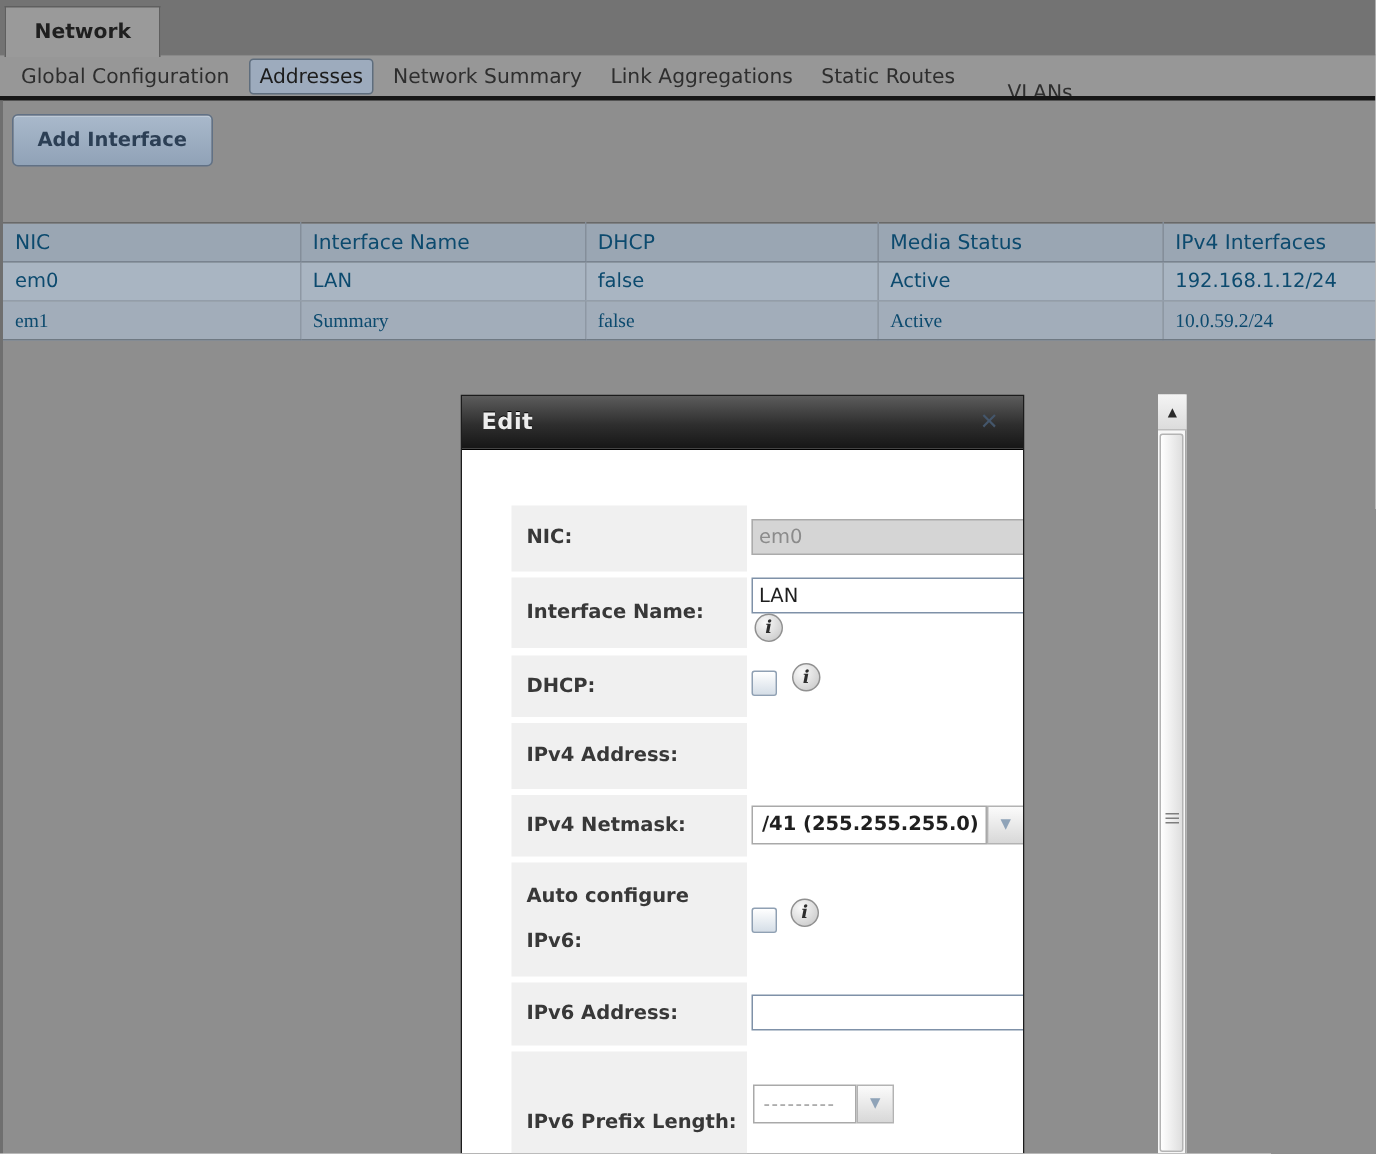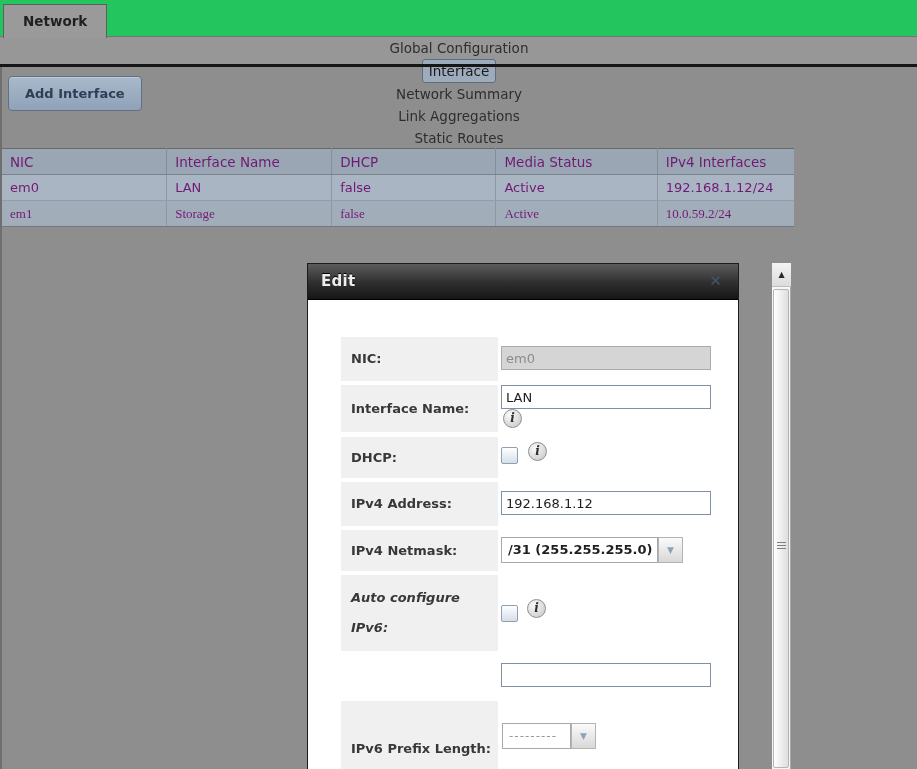--- a/index.html
+++ b/index.html
@@ -2,53 +2,53 @@
 <html><head>
 <meta charset="utf-8">
 <style>
   * { margin:0; padding:0; box-sizing:border-box; }
   html,body { width:917px; height:769px; }
   body { font-family:"DejaVu Sans", sans-serif; font-size:13px; }
 
   .screen { position:relative; width:917px; height:769px; background:#8e8e8e; overflow:hidden; }
 
   
-  .topbar { position:absolute; left:0; top:0; width:917px; height:37px; background:#22c55e; border-bottom:1px solid #747474; }
+  .topbar { position:absolute; left:0; top:0; width:917px; height:37px; background:#737373; border-bottom:1px solid #747474; }
   .main-tab { position:absolute; left:3px; top:4px; height:34px; padding:0 19px; line-height:32px;
               background:#9a9a9a; border:1px solid #5f5f5f; border-bottom:none; color:#1f1f1f;
               font-weight:600; font-size:13.5px; z-index:2; }
 
   
   .subtabs { position:absolute; left:0; top:37px; width:917px; height:27px; background:#979797;
-             display:flex; align-items:center; padding-left:8px; color:#2e2e2e; font-size:13.5px;flex-direction:column; }
+             display:flex; align-items:center; padding-left:8px; color:#2e2e2e; font-size:13.5px; }
   .subtab { padding:3px 6px; margin-right:7px; white-space:nowrap; cursor:default; }
   .subtab.active { background:#9dabbd; border:1px solid #5e6d7d; border-radius:3px; color:#1c1c1c; }
   .subtab.vlans { margin-left:16px;margin-top:23px; }
   .blackbar { position:absolute; left:0; top:64px; width:917px; height:3px; background:#161616; }
 
   
   .content { position:absolute; left:0; top:67px; width:917px; height:702px; border-left:2px solid #6f6f6f; }
 
   .add-btn { position:absolute; left:6px; top:9px; height:35px; padding:0 16px;
              background:linear-gradient(#a9b9cb,#90a2b7); border:1px solid #617185; border-radius:4px;
              font-family:"DejaVu Sans", sans-serif; font-weight:bold; font-size:13px; color:#2c3f55;
              box-shadow:inset 0 1px 0 rgba(255,255,255,.25); cursor:pointer; }
 
-  table.iface { position:absolute; left:0; top:81px; width:792px; border-collapse:collapse;
-                font-size:13px; color:#701a75; }
+  table.iface { position:absolute; left:0; top:81px; width:915px; border-collapse:collapse;
+                font-size:13px; color:#0c4a6e; }
   table.iface th { background:#9aa6b3; border-top:1px solid #696969; border-bottom:1px solid #79838f;
                    border-right:1px solid #848e9a; text-align:left; font-weight:normal; font-size:13.5px;
                    height:26px; padding:0 0 0 8px; }
   table.iface td { height:26px; padding:0 0 0 8px; border-right:1px solid #8e98a4; border-bottom:1px solid #939da9; }
   table.iface th:last-child, table.iface td:last-child { border-right:none; }
   table.iface tr.r0 td { background:#a9b5c2; }
   table.iface tr.r1 td { background:#a2adba; border-bottom:1px solid #6f7983;font-family:Liberation Serif, serif; }
 
   
-  .dialog { position:absolute; left:307px; top:263px; width:432px; height:506px;
+  .dialog { position:absolute; left:307px; top:263px; width:376px; height:506px;
             border:1px solid #1c1c1c; background:#ffffff; z-index:5; }
   .dialog-title { position:relative; height:36px; background:linear-gradient(#5c5c5c,#2e2e2e 55%,#161616);
                   border-bottom:1px solid #000; color:#ededed; font-weight:bold; font-size:15px;
                   line-height:35px; padding-left:13px; letter-spacing:.3px; text-shadow:0 -1px 0 #000; }
   .dialog-close { position:absolute; right:16px; top:0; line-height:35px; font-size:15px; font-weight:bold;
                   color:#44566b; text-shadow:none; cursor:pointer; }
   .dialog-body { position:relative; height:469px; background:#fff; overflow:hidden; }
 
   .flabel { position:absolute; left:33px; width:157px; background:#f0f0f0; color:#383838;
             font-weight:bold; font-size:13px; display:flex; align-items:center; padding:0 6px 0 10px;
@@ -88,21 +88,21 @@
 <div class="screen">
 
   <div class="topbar">
     <div class="main-tab">
       <span>Network</span>
     </div>
   </div>
 
   <div class="subtabs">
     <div class="subtab">Global Configuration</div>
-    <div class="subtab active">Interface</div>
+    <div class="subtab active">Addresses</div>
     <div class="subtab">Network Summary</div>
     <div class="subtab">Link Aggregations</div>
     <div class="subtab">Static Routes</div>
     <div class="subtab vlans">VLANs</div>
   </div>
   <div class="blackbar"></div>
 
   <div class="content">
     <button class="add-btn">Add Interface</button>
 
@@ -124,21 +124,21 @@
       </tr>
       <tr class="r0">
         <td>em0</td>
         <td>LAN</td>
         <td>false</td>
         <td>Active</td>
         <td>192.168.1.12/24</td>
       </tr>
       <tr class="r1">
         <td>em1</td>
-        <td>Storage</td>
+        <td>Summary</td>
         <td>false</td>
         <td>Active</td>
         <td>10.0.59.2/24</td>
       </tr>
     </tbody>
       </table>
   </div>
 
   <div class="dialog">
     <div class="dialog-title">
@@ -152,30 +152,30 @@
 
       <div class="flabel" style="top:85px; height:47px;">Interface Name:</div>
       <input class="txt" style="top: 85px;" value="LAN">
       <span class="info" style="left:195px; top:109px;">i</span>
 
       <div class="flabel" style="top:137px; height:41px;">DHCP:</div>
       <span class="checkbox" style="top:147px;"></span>
       <span class="info" style="left:220px; top:142px;">i</span>
 
       <div class="flabel" style="top:182px; height:44px;">IPv4 Address:</div>
-      <input class="txt" style="top: 191px;" value="192.168.1.12">
 
       <div class="flabel" style="top:230px; height:41px;">IPv4 Netmask:</div>
-      <div class="sel-box" style="left:193px; top:237px; width:157px;">/31 (255.255.255.0)</div>
+      <div class="sel-box" style="left:193px; top:237px; width:157px;">/41 (255.255.255.0)</div>
       <div class="sel-arrow" style="left:350px; top:237px;">▼</div>
 
-      <div class="flabel" style="top:275px; height:76px;font-style:italic;">Auto configure IPv6:</div>
+      <div class="flabel" style="top:275px; height:76px;">Auto configure IPv6:</div>
       <span class="checkbox" style="top:305px;"></span>
       <span class="info" style="left:219px; top:299px;">i</span>
 
+      <div class="flabel" style="top:355px; height:42px;">IPv6 Address:</div>
       <input class="txt" style="top: 363px;" value="">
 
       <div class="flabel" style="top:401px; height:95px;">IPv6 Prefix Length:</div>
       <div class="sel-box empty" style="left:194px; top:423px; width:69px;">---------</div>
       <div class="sel-arrow" style="left:263px; top:423px;">▼</div>
 
     </div>
   </div>
 
   <div class="scrollbar">

